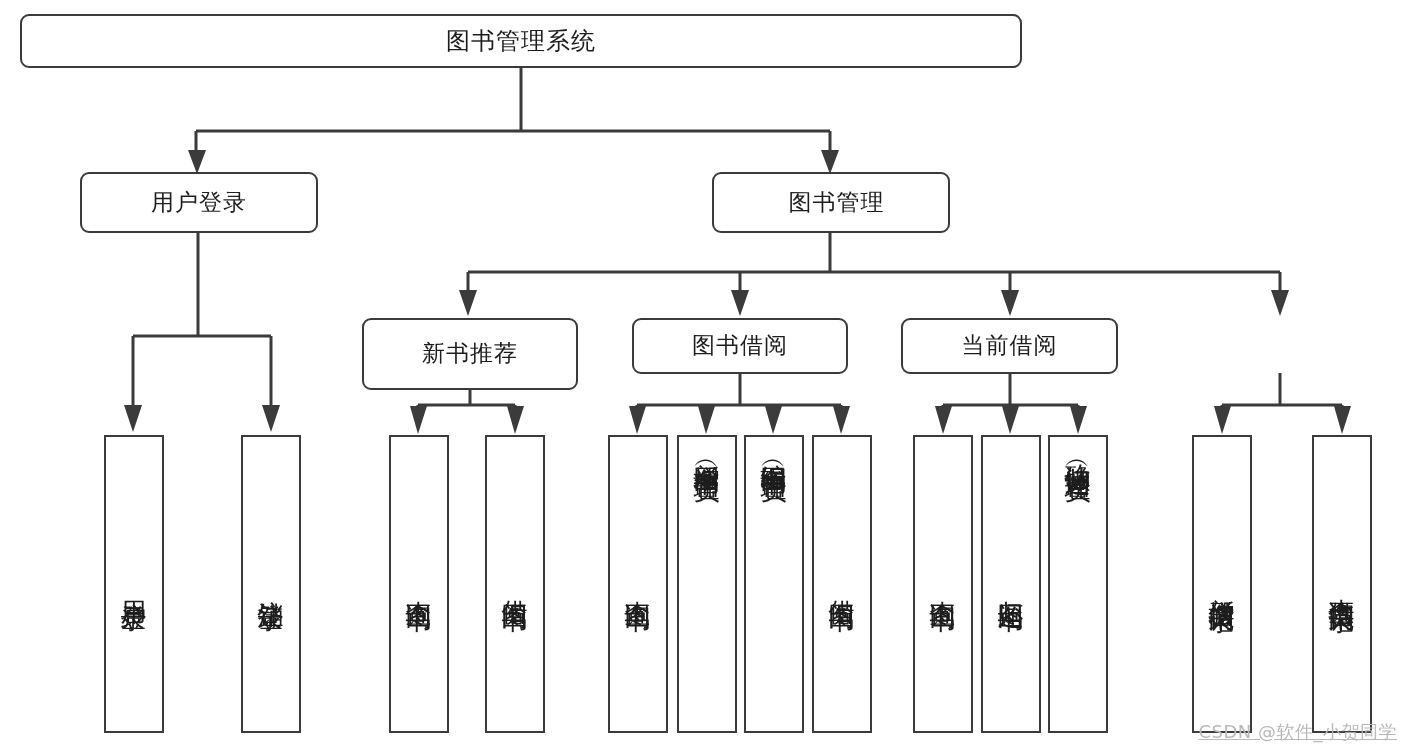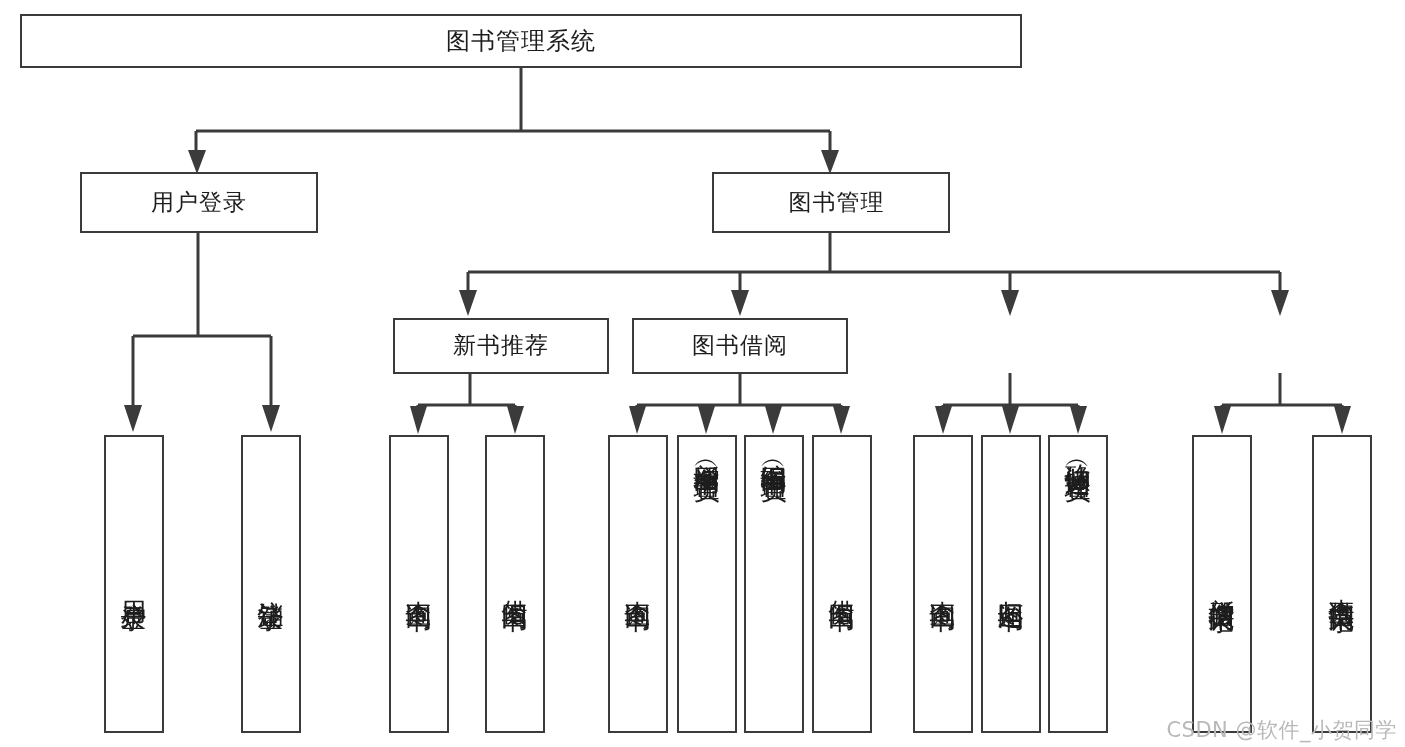--- a/index.html
+++ b/index.html
@@ -24,20 +24,21 @@
     background: #ffffff;
     display: flex;
     align-items: center;
     justify-content: center;
     color: #1d1d1d;
   }
   .node.horiz {
     font-size: 23px;
     letter-spacing: 1px;
     line-height: 1.1;
+    border-radius: 9px;
   }
   .node.root {
     font-size: 24px;
   }
   .leaf {
     position: absolute;
     box-sizing: border-box;
     border: 2px solid #3b3b3b;
     background: #ffffff;
     overflow: hidden;
@@ -61,24 +62,25 @@
     left: 0;
     top: 0;
     width: 1405px;
     height: 747px;
     pointer-events: none;
   }
   .watermark {
     position: absolute;
     right: 8px;
     bottom: 3px;
-    font-size: 21px;
+    font-size: 18px;
     color: #b9b9b9;
     letter-spacing: 0.5px;
     white-space: nowrap;
+    text-decoration: underline;
   }
 </style>
 </head>
 <body>
 
 <div id="canvas">
 
   <svg class="wires" viewBox="0 0 1405 747">
     <g stroke="#3b3b3b" stroke-width="3" fill="none">
 
@@ -157,26 +159,29 @@
     <span>图书管理系统</span>
   </div>
 
   <div class="node horiz" style="left:80px; top:172px; width:238px; height:61px;">
     <span>用户登录</span>
   </div>
   <div class="node horiz" style="left:712px; top:172px; width:238px; height:61px;padding-left:11px;">
     <span>图书管理</span>
   </div>
 
-  <div class="node horiz" style="left:362px; top:318px; width:216px; height:56px;margin-left:31px;">
+  <div class="node horiz" style="left:362px; top:318px; width:216px; height:72px;">
     <span>新书推荐</span>
   </div>
   <div class="node horiz" style="left:632px; top:318px; width:216px; height:56px;">
     <span>图书借阅</span>
   </div>
+  <div class="node horiz" style="left:901px; top:318px; width:217px; height:56px;">
+    <span>当前借阅</span>
+  </div>
 
   <div class="leaf center" style="left:104px; top:435px; width:60px; height:298px;">
     <span class="vtext">用户登录</span>
   </div>
   <div class="leaf center" style="left:241px; top:435px; width:60px; height:298px;">
     <span class="vtext">注销登录</span>
   </div>
 
   <div class="leaf center" style="left:389px; top:435px; width:60px; height:298px;">
     <span class="vtext">查询图书</span>

